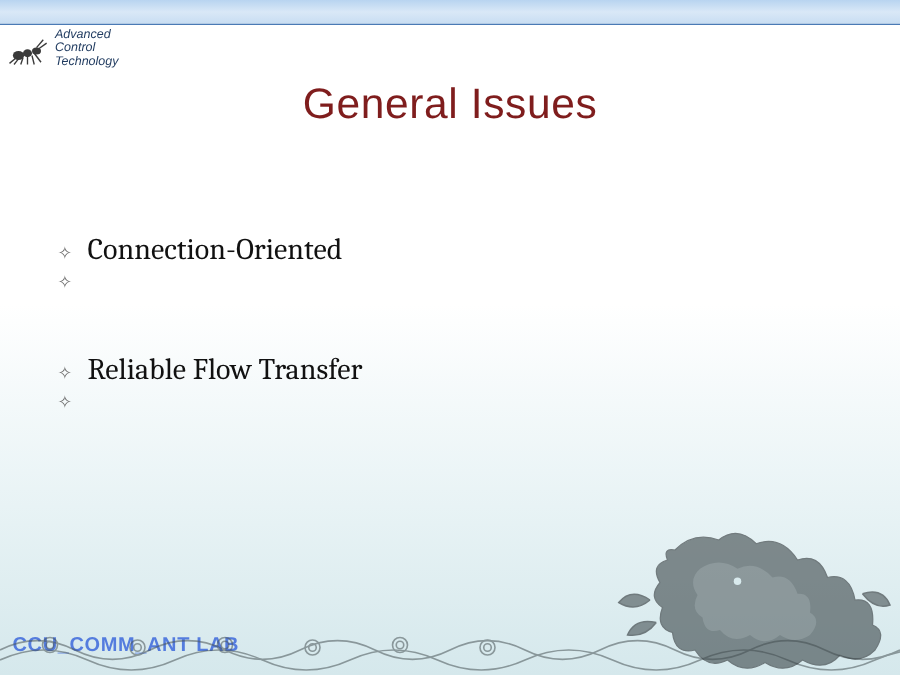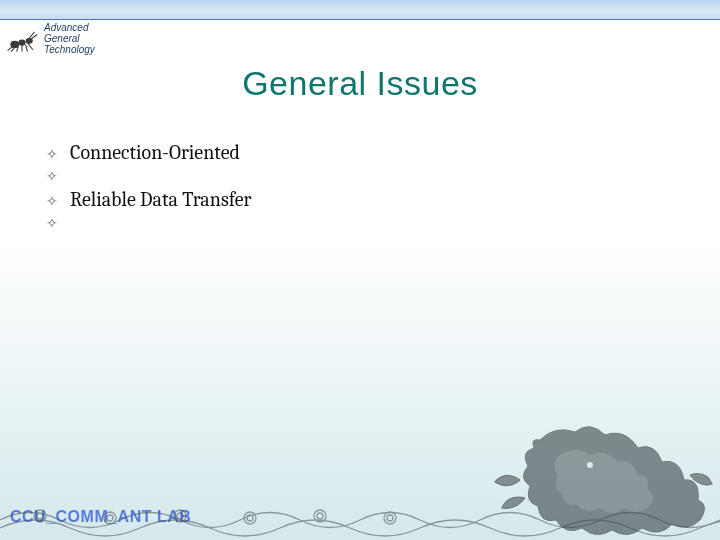--- a/index.html
+++ b/index.html
@@ -31,43 +31,44 @@
     font-size: 10px;
     line-height: 1.1;
     color: #1f3a5f;
     font-style: italic;
   }
   .logo-line { display: block; }
   .slide-title {
     text-align: center;
     font-size: 34px;
     font-weight: 400;
-    color: #0f766e;
+    color: #7f1d1d;
     margin-top: 44px;
     letter-spacing: 0.5px;
   }
   .content {
     margin-top: 38px;
     margin-left: 46px;
   }
   .bullet-item {
     display: flex;
     align-items: baseline;
     margin-bottom: 4px;
   }
   .bullet-glyph {
     font-size: 14px;
     color: #6a6a6a;
     width: 24px;
     flex-shrink: 0;
   }
   .bullet-text {
     font-family: Cambria, Georgia, 'Times New Roman', serif;
-    font-size: 20px;
+    font-size: 24px;
     color: #111;
+    margin-top: 44px;
   }
   .footer-label {
     position: absolute;
     left: 10px;
     bottom: 14px;
     font-size: 16px;
     font-weight: 900;
     color: #1d4ed8;
     letter-spacing: 0.5px;
     opacity: 0.7;
@@ -95,38 +96,38 @@
     <line x1="30" y1="16" x2="37" y2="11" stroke="#3a3a3a" stroke-width="1.2"></line>
     <line x1="12" y1="25" x2="8" y2="30" stroke="#3a3a3a" stroke-width="1.2"></line>
     <line x1="16" y1="24" x2="14" y2="30" stroke="#3a3a3a" stroke-width="1.2"></line>
     <line x1="20" y1="23" x2="20" y2="30" stroke="#3a3a3a" stroke-width="1.2"></line>
     <line x1="24" y1="22" x2="26" y2="30" stroke="#3a3a3a" stroke-width="1.2"></line>
     <line x1="26" y1="20" x2="32" y2="28" stroke="#3a3a3a" stroke-width="1.2"></line>
     <line x1="10" y1="24" x2="4" y2="29" stroke="#3a3a3a" stroke-width="1.2"></line>
   </svg>
   <div class="logo-text">
     <span class="logo-line">Advanced</span>
-    <span class="logo-line">General</span>
+    <span class="logo-line">Control</span>
     <span class="logo-line">Technology</span>
   </div>
 </div>
 
 <h1 class="slide-title">General Issues</h1>
 
 <div class="content">
   <div class="bullet-item">
     <span class="bullet-glyph">✧</span>
     <span class="bullet-text">Connection-Oriented</span>
   </div>
   <div class="bullet-item">
     <span class="bullet-glyph">✧</span>
   </div>
   <div class="bullet-item">
     <span class="bullet-glyph">✧</span>
-    <span class="bullet-text">Reliable Data Transfer</span>
+    <span class="bullet-text">Reliable Flow Transfer</span>
   </div>
   <div class="bullet-item">
     <span class="bullet-glyph">✧</span>
   </div>
 </div>
 
 <div class="footer-label">CCU_COMM_ANT LAB</div>
 
 <svg class="wave-decor" viewBox="0 0 720 120" preserveAspectRatio="xMaxYMax meet">
   <g opacity="0.55" fill="none" stroke="#4a5558" stroke-width="1.3">

